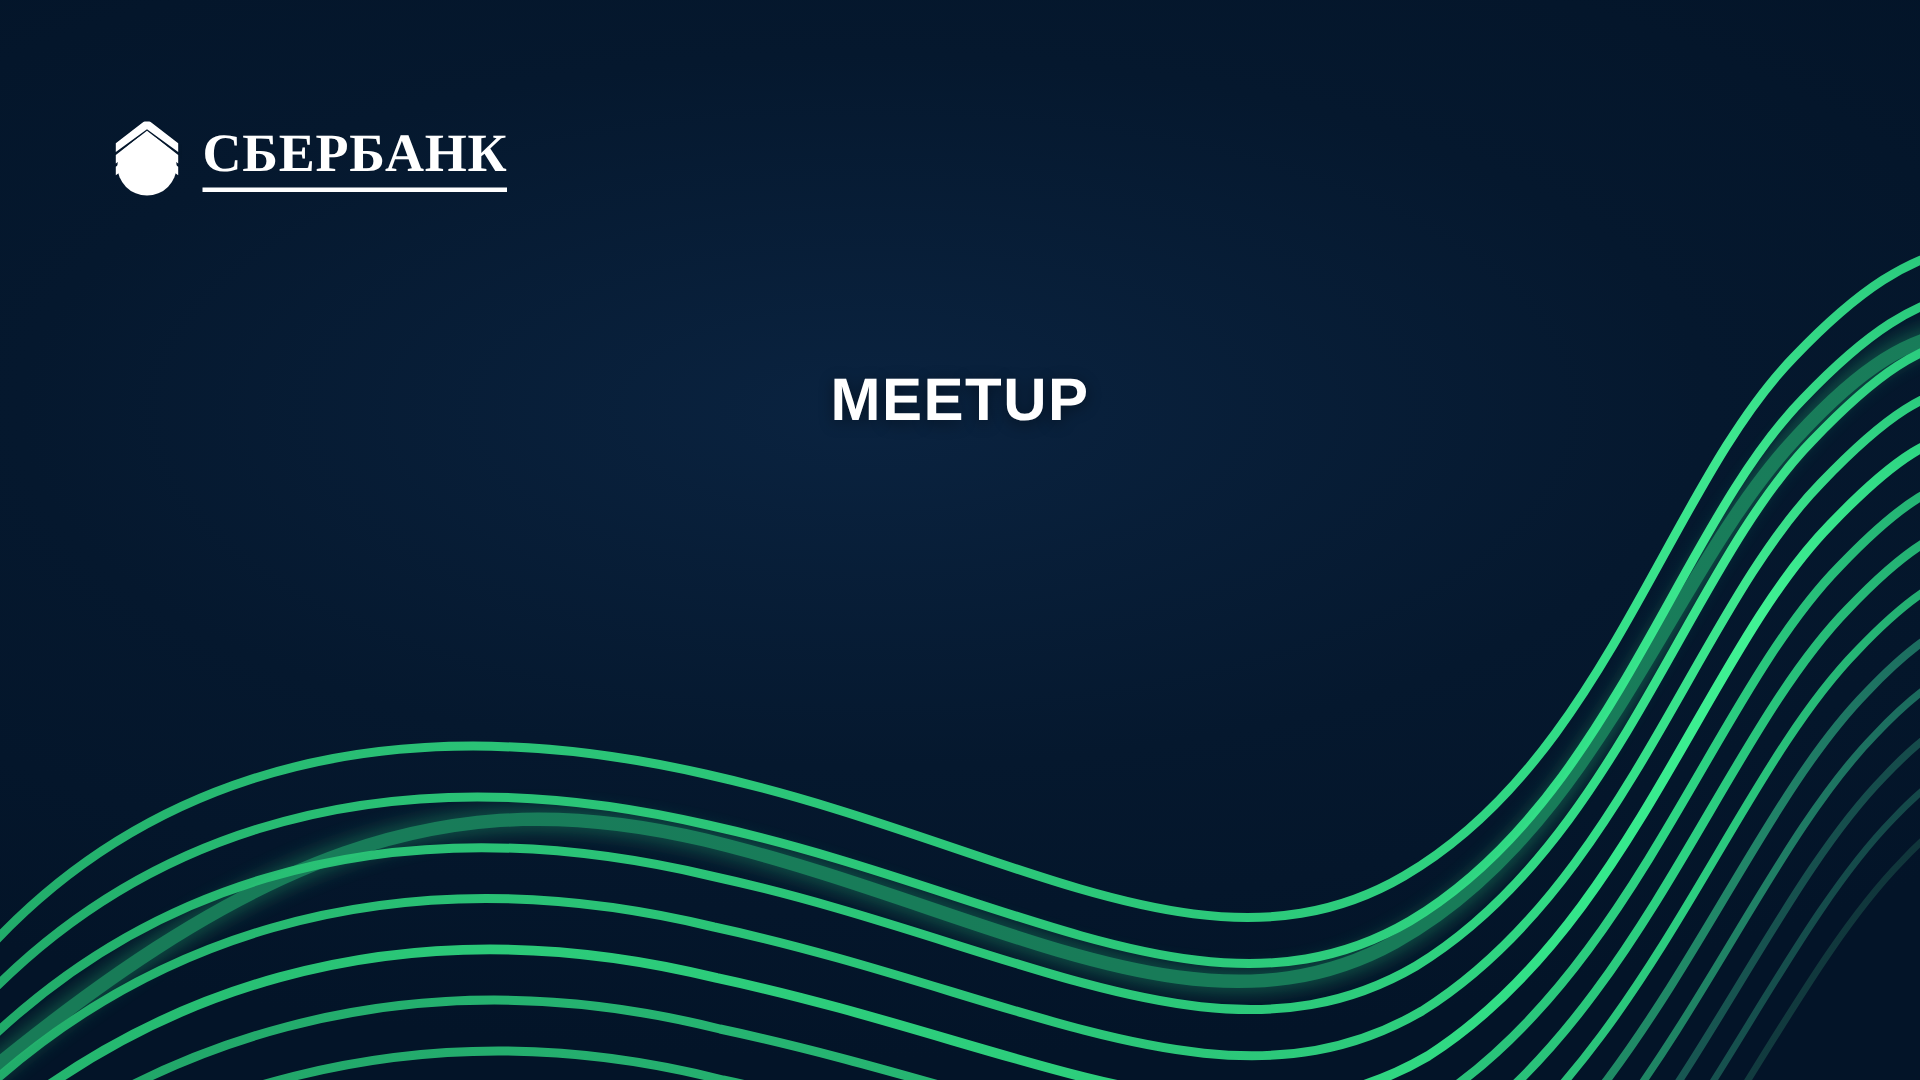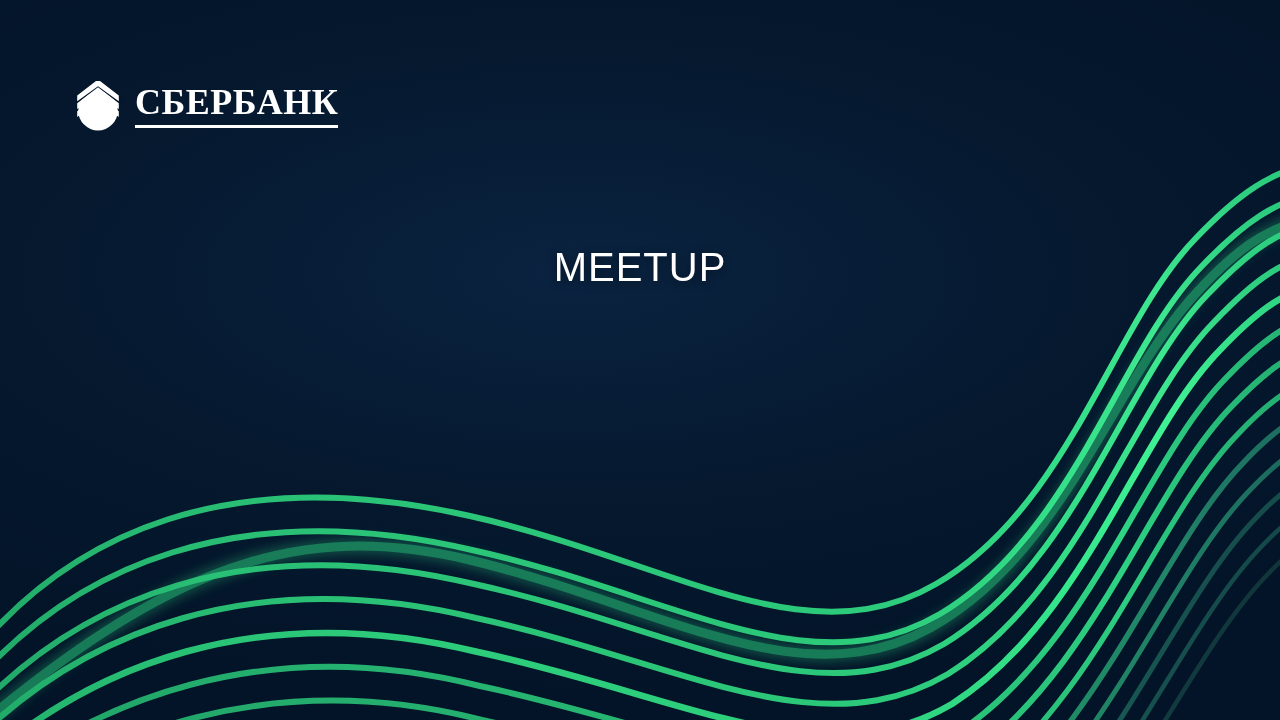--- a/index.html
+++ b/index.html
@@ -86,21 +86,21 @@
     font-size: 70px;
     line-height: 78px;
     letter-spacing: -0.5px;
     color: #ffffff;
     white-space: nowrap;
     text-shadow: 0 2px 10px rgba(0,0,0,0.45);
   }
   #subtitle {
     margin-top: 16px;
     font-family: "Liberation Sans", sans-serif;
-    font-weight: normal;
+    font-weight: bold;
     font-size: 40px;
     line-height: 46px;
     letter-spacing: 1px;
     color: #ffffff;
     white-space: nowrap;
     text-shadow: 0 2px 10px rgba(0,0,0,0.45);
   }
 </style>
 </head>
 <body>

